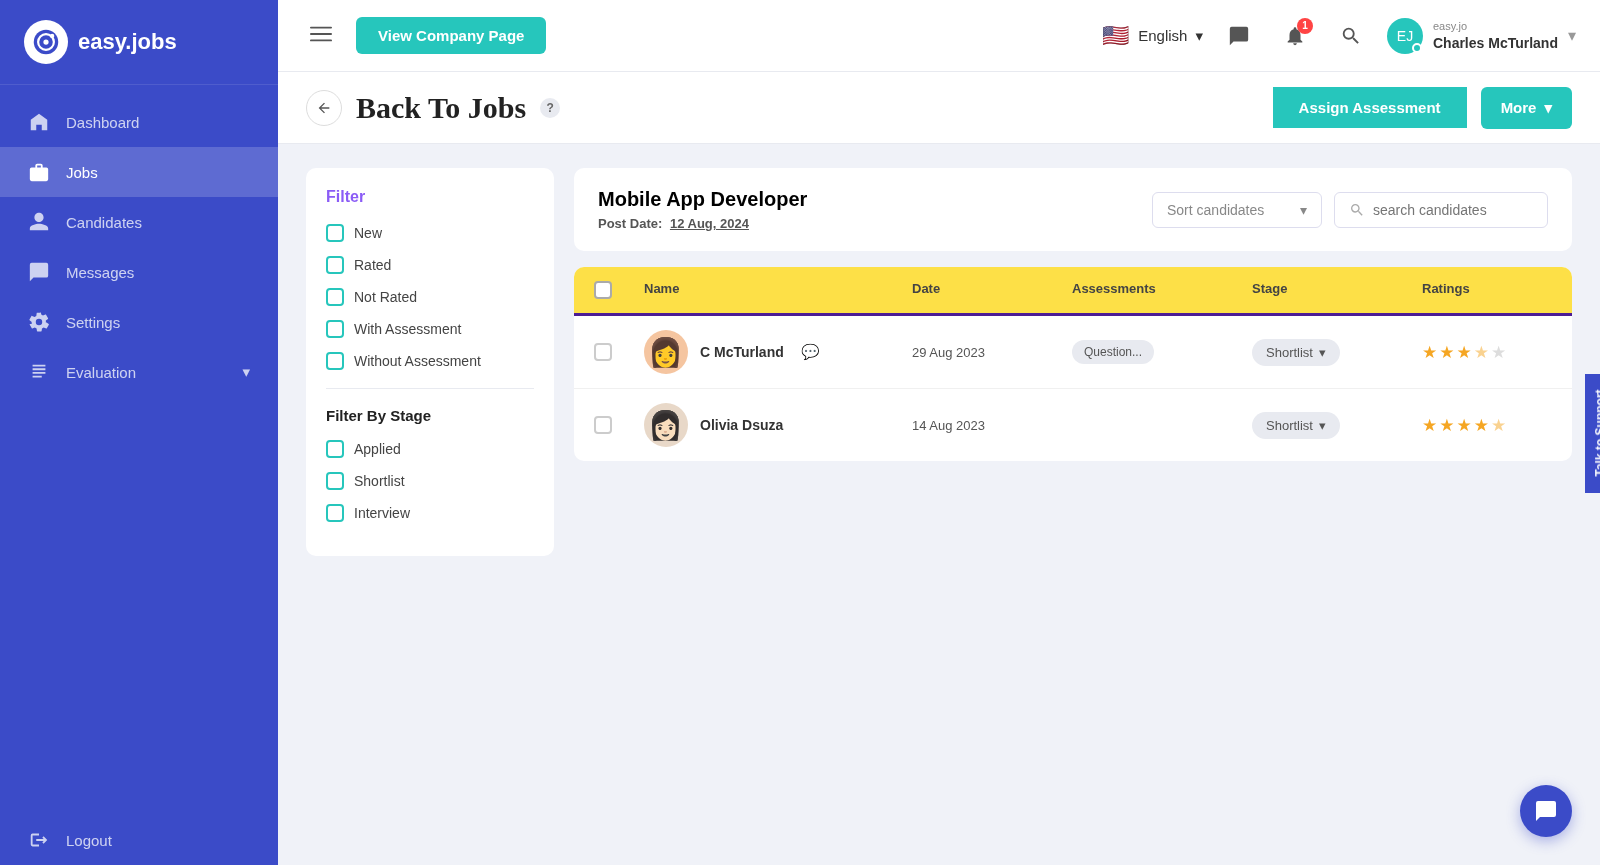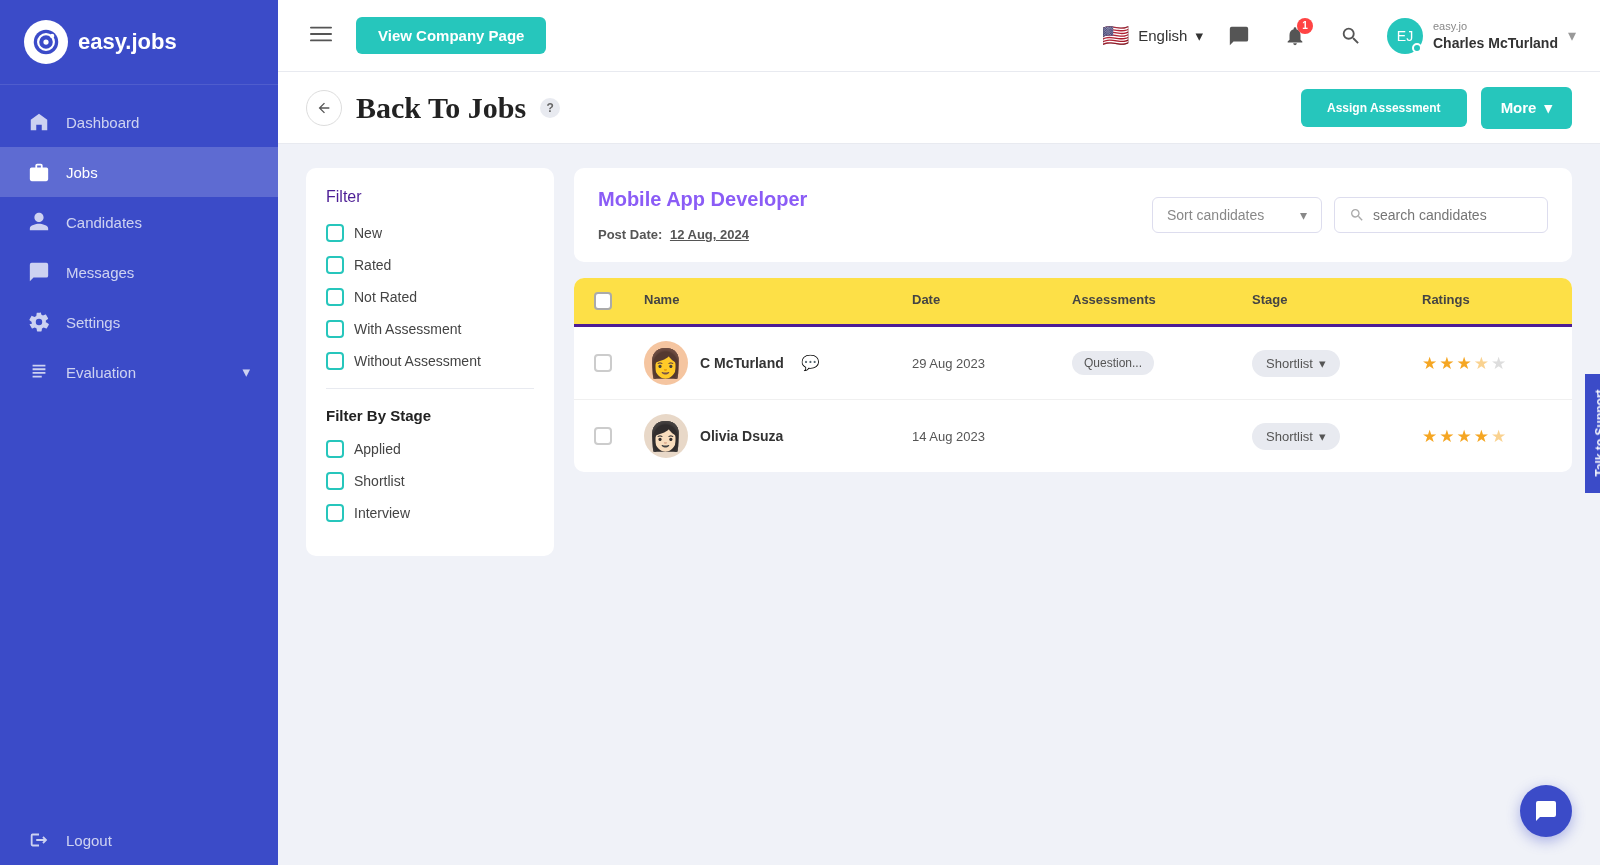--- a/index.html
+++ b/index.html
@@ -188,23 +188,23 @@
       color: #666;
       font-size: 12px;
       font-weight: 700;
       cursor: pointer;
     }
     .subheader-spacer { flex: 1; }
     .btn-assign {
       background: #26c6bc;
       color: white;
       border: none;
-      border-radius: 6px;
+      border-radius: 0;
       padding: 12px 26px;
-      font-size: 12px;
+      font-size: 15px;
       font-weight: 600;
       cursor: pointer;
     }
     .btn-more {
       background: #26c6bc;
       color: white;
       border: none;
       border-radius: 6px;
       padding: 12px 20px;
       font-size: 15px;
@@ -226,21 +226,21 @@
     
     .filter-panel {
       width: 248px;
       background: white;
       border-radius: 10px;
       padding: 20px;
       flex-shrink: 0;
       margin-right: 20px;
       align-self: flex-start;
     }
-    .filter-title { font-size: 16px; font-weight: 400; color: #4c1d95; margin-bottom: 18px; }
+    .filter-title { font-size: 16px; font-weight: 700; color: #8b5cf6; margin-bottom: 18px; }
     .filter-item {
       display: flex;
       align-items: center;
       gap: 10px;
       margin-bottom: 14px;
       cursor: pointer;
     }
     .filter-checkbox {
       width: 18px;
       height: 18px;
@@ -260,21 +260,21 @@
     .job-header {
       background: white;
       border-radius: 10px;
       padding: 20px 24px;
       margin-bottom: 16px;
       display: flex;
       align-items: center;
       gap: 16px;
     }
     .job-info { flex: 1; }
-    .job-title { font-size: 20px; font-weight: 700; color: #8b5cf6; margin-bottom: 16px; }
+    .job-title { font-size: 20px; font-weight: 700; color: #000000; margin-bottom: 5px; }
     .job-date { font-size: 13px; color: #888; }
     .job-date span { font-weight: 600; color: #555; }
     .sort-search {
       display: flex;
       align-items: flex-end;
       gap: 12px;
     }
     .sort-select {
       border: 1px solid #dde;
       border-radius: 6px;

